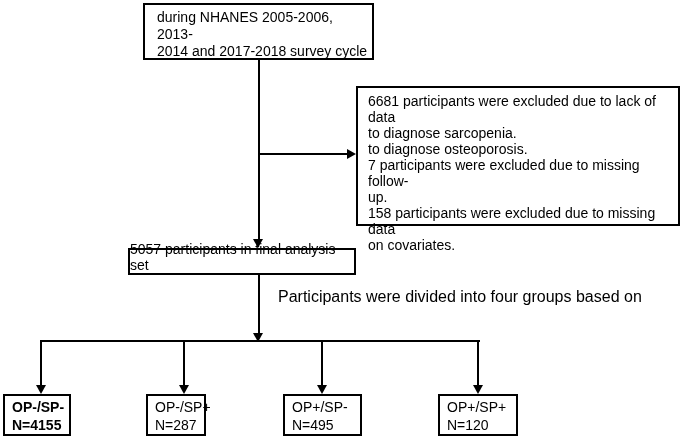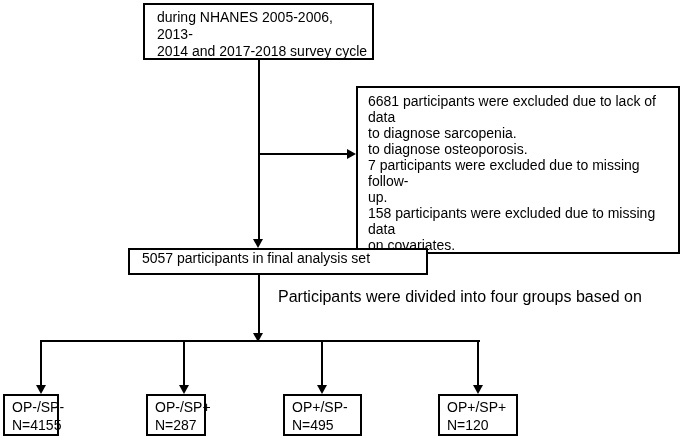--- a/index.html
+++ b/index.html
@@ -28,26 +28,26 @@
     border-top: 9px solid #000000;
   }
   .ah-right {
     position: absolute; width: 0; height: 0;
     border-top: 5px solid transparent;
     border-bottom: 5px solid transparent;
     border-left: 9px solid #000000;
   }
 
   #top-box { left: 143px; top: 3px; width: 231px; height: 57px; padding: 4px 4px 0 12px; line-height: 17px; }
-  #exclusion-box { left: 356px; top: 86px; width: 324px; height: 168px; padding: 5px 4px 0 10px; line-height: 16px; }
-  #analysis-box { left: 128px; top: 248px; width: 300px; height: 27px; display: flex; align-items: flex-start; padding-left: 12px; }
+  #exclusion-box { left: 356px; top: 86px; width: 324px; height: 140px; padding: 5px 4px 0 10px; line-height: 16px; }
+  #analysis-box { left: 128px; top: 248px; width: 228px; height: 27px; display: flex; align-items: flex-end; }
   #split-note { position: absolute; left: 278px; top: 288px; font-size: 16px; line-height: 17px; }
 
   .group-box { top: 394px; height: 42px; line-height: 18px; padding: 2px 0 0 7px; }
-  #group-box-0 { left: 3px;   width: 56px; }
+  #group-box-0 { left: 3px;   width: 68px; font-weight: bold; }
   #group-box-1 { left: 146px; width: 60px; }
   #group-box-2 { left: 283px; width: 79px; }
   #group-box-3 { left: 438px; width: 80px; }
 
   
   #v-top-analysis   { left: 258px; top: 60px;  width: 2px; height: 179px; }
   #ah-analysis      { left: 253px; top: 239px; }
   #h-exclusion      { left: 260px; top: 153px; width: 87px; height: 2px; }
   #ah-exclusion     { left: 347px; top: 149px; }
   #v-analysis-split { left: 258px; top: 275px; width: 2px; height: 58px; }

